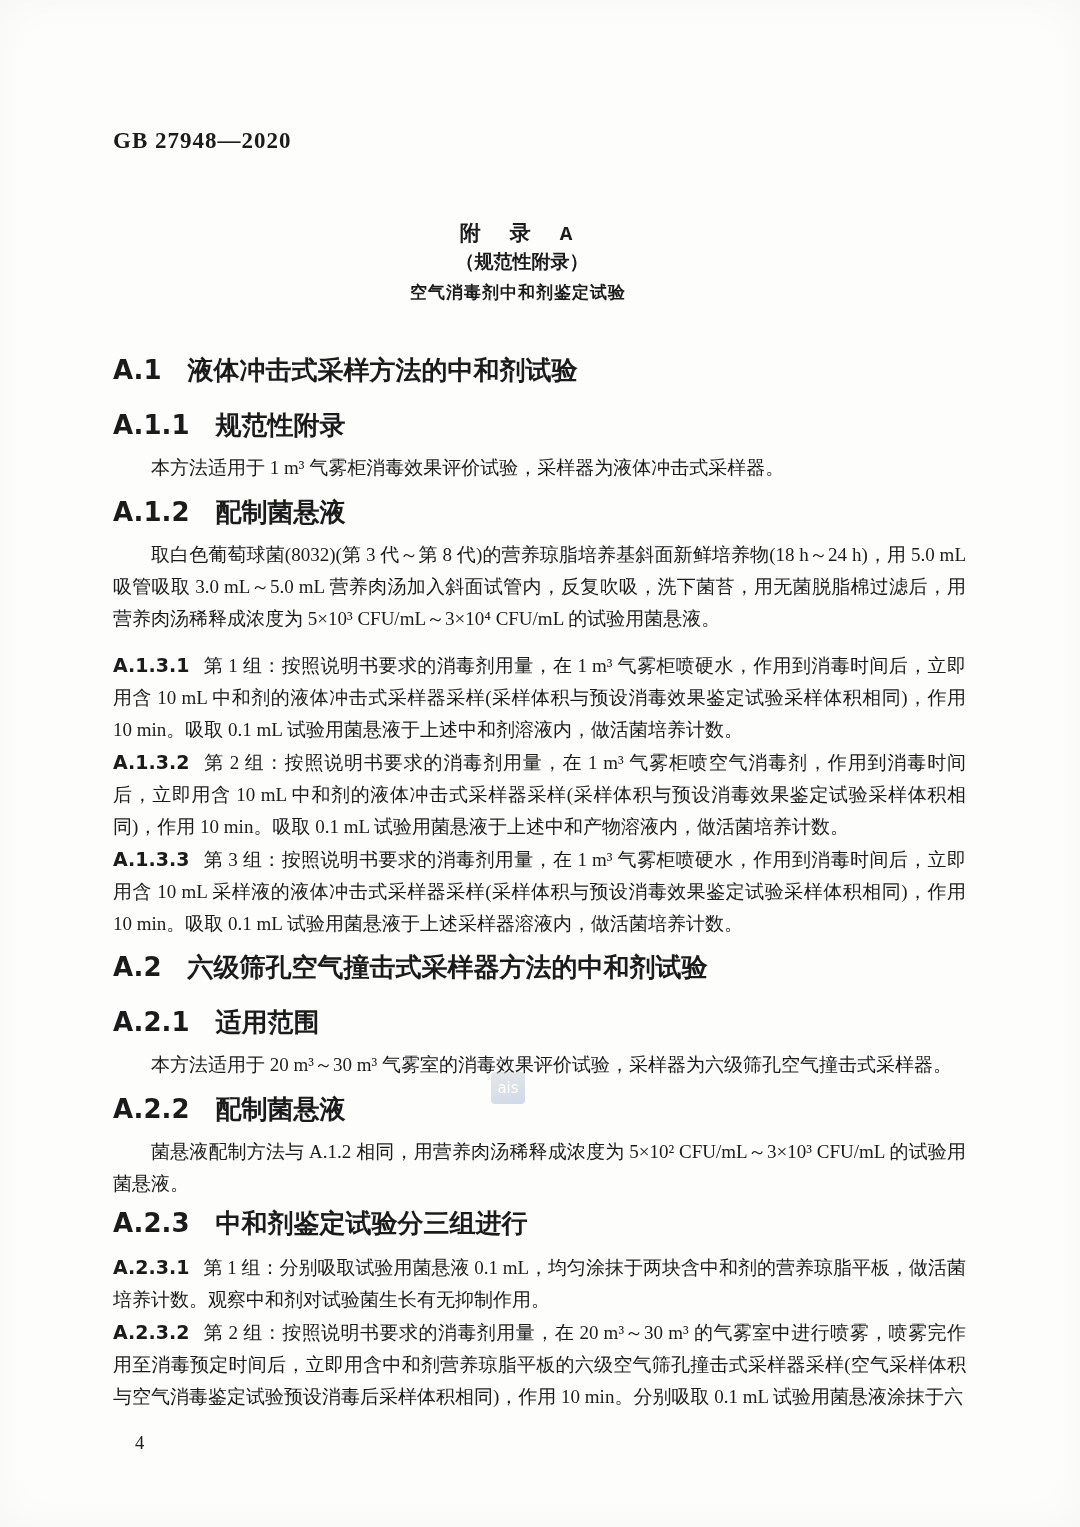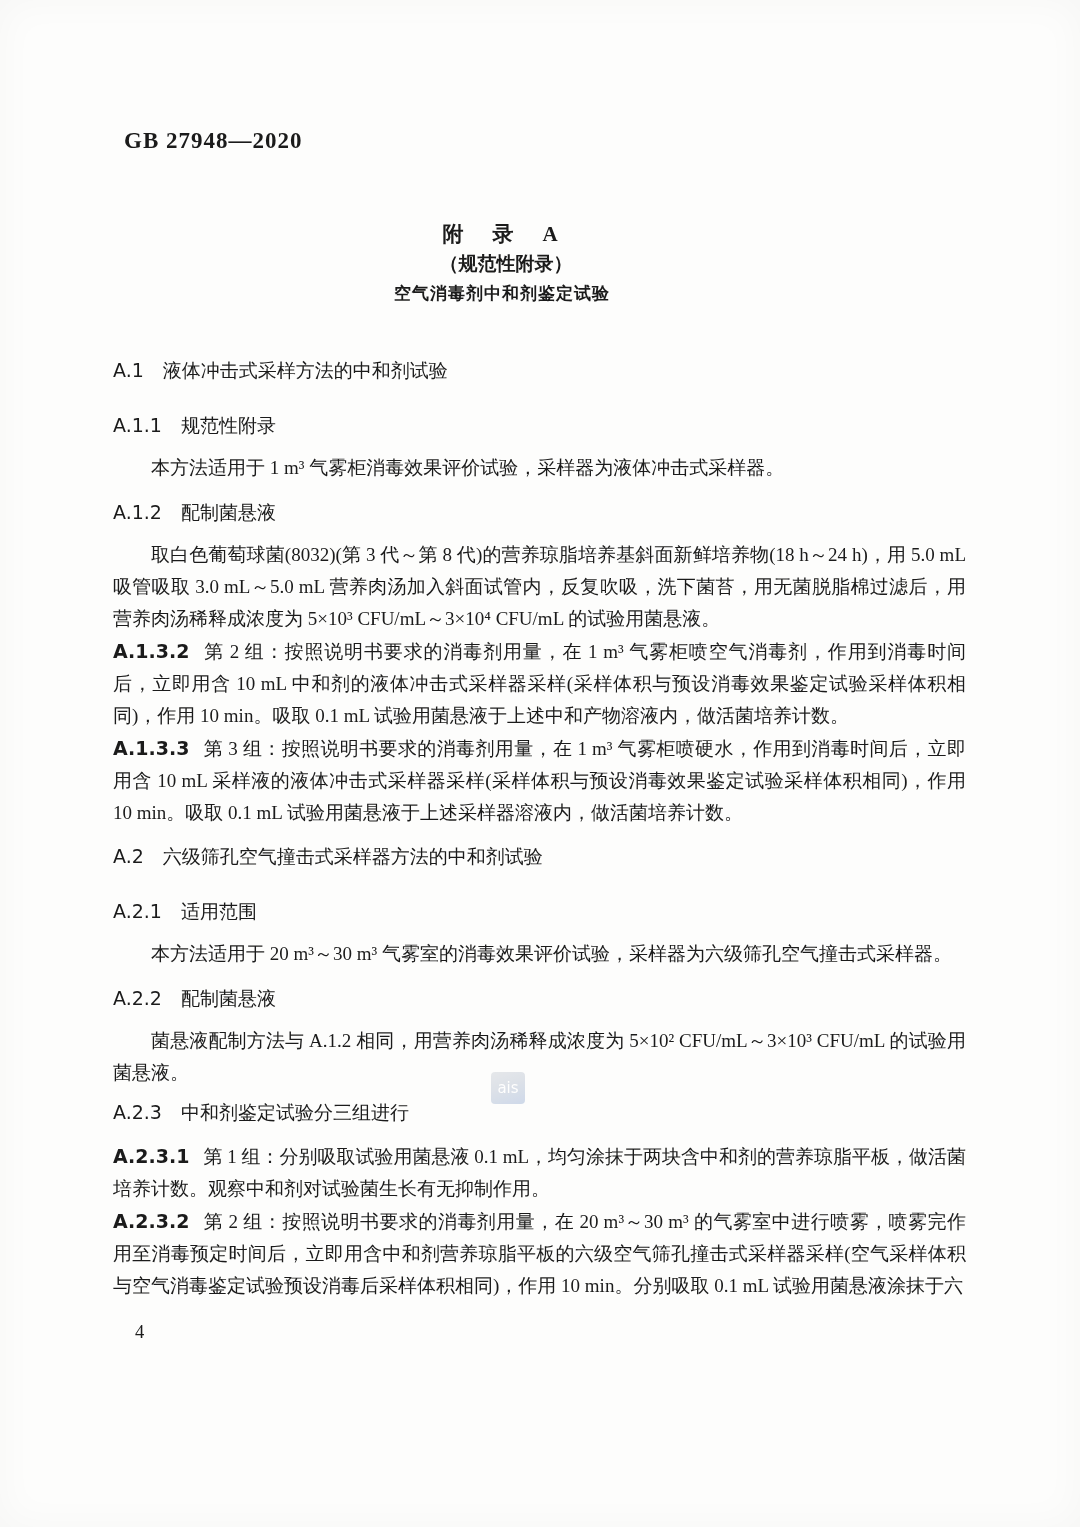--- a/index.html
+++ b/index.html
@@ -11,48 +11,48 @@
   .page{
     position:relative;
     width:1080px;height:1527px;
     background:#fdfdfc;
     color:#1b1b1b;
     overflow:hidden;
     box-shadow:inset 0 0 40px rgba(0,0,0,0.03);
   }
   .std-no{
     position:absolute;
-    left:124px;top:128px;
+    left:113px;top:128px;
     font-size:23px;
     font-weight:bold;
     letter-spacing:1px;
     font-family:"Liberation Serif","DejaVu Serif",serif;
   }
   .title-block{
     position:absolute;
-    top:220px;left:0;width:1004px;
+    top:220px;left:16px;width:1004px;
     text-align:center;
-    font-family:Liberation Serif, serif;
+    font-family:Liberation Mono, monospace;
     font-weight:bold;
   }
   .appendix-label{font-size:21px;letter-spacing:4px;line-height:29px;}
   .appendix-note{font-size:19px;line-height:29px;margin-left:8px;}
   .appendix-title{font-size:17px;line-height:31px;letter-spacing:1px;}
   .content{
     position:absolute;
     left:113px;top:345px;
     width:853px;
     font-size:19px;
     line-height:32px;
     text-align:justify;
   }
   .h-sec{
     font-family:"DejaVu Sans","Liberation Sans",sans-serif;
-    font-weight:normal;
-    font-size:19px;
+    font-weight:bold;
+    font-size:26px;
     line-height:27px;
     margin:0;
     text-align:left;
   }
   .h1-sec{margin-top:12px;}
   .h1-sec2{margin-top:14px;}
   .h2-sec{margin-top:28px;}
   .h2-tight{margin-top:10px;}
   .h2-mid{margin-top:15px;}
   .para{margin:13px 0 0 0;}
@@ -103,20 +103,21 @@
 
     <h2 class="h-sec h1-sec">A.1　液体冲击式采样方法的中和剂试验</h2>
 
     <h3 class="h-sec h2-sec">A.1.1　规范性附录</h3>
     <p class="para indent">本方法适用于 1 m³ 气雾柜消毒效果评价试验，采样器为液体冲击式采样器。</p>
 
     <h3 class="h-sec h2-mid">A.1.2　配制菌悬液</h3>
     <p class="para indent">取白色葡萄球菌(8032)(第 3 代～第 8 代)的营养琼脂培养基斜面新鲜培养物(18 h～24 h)，用 5.0 mL 吸管吸取 3.0 mL～5.0 mL 营养肉汤加入斜面试管内，反复吹吸，洗下菌苔，用无菌脱脂棉过滤后，用营养肉汤稀释成浓度为 5×10³ CFU/mL～3×10⁴ CFU/mL 的试验用菌悬液。</p>
 
 
+    <p class="clause clause-first"><b class="clause-no">A.1.3.1</b><span>第 1 组：按照说明书要求的消毒剂用量，在 1 m³ 气雾柜喷硬水，作用到消毒时间后，立即用含 10 mL 中和剂的液体冲击式采样器采样(采样体积与预设消毒效果鉴定试验采样体积相同)，作用 10 min。吸取 0.1 mL 试验用菌悬液于上述中和剂溶液内，做活菌培养计数。</span></p>
     <p class="clause"><b class="clause-no">A.1.3.2</b><span>第 2 组：按照说明书要求的消毒剂用量，在 1 m³ 气雾柜喷空气消毒剂，作用到消毒时间后，立即用含 10 mL 中和剂的液体冲击式采样器采样(采样体积与预设消毒效果鉴定试验采样体积相同)，作用 10 min。吸取 0.1 mL 试验用菌悬液于上述中和产物溶液内，做活菌培养计数。</span></p>
     <p class="clause"><b class="clause-no">A.1.3.3</b><span>第 3 组：按照说明书要求的消毒剂用量，在 1 m³ 气雾柜喷硬水，作用到消毒时间后，立即用含 10 mL 采样液的液体冲击式采样器采样(采样体积与预设消毒效果鉴定试验采样体积相同)，作用 10 min。吸取 0.1 mL 试验用菌悬液于上述采样器溶液内，做活菌培养计数。</span></p>
 
     <h2 class="h-sec h1-sec2">A.2　六级筛孔空气撞击式采样器方法的中和剂试验</h2>
 
     <h3 class="h-sec h2-sec">A.2.1　适用范围</h3>
     <p class="para indent">本方法适用于 20 m³～30 m³ 气雾室的消毒效果评价试验，采样器为六级筛孔空气撞击式采样器。</p>
 
     <h3 class="h-sec h2-mid">A.2.2　配制菌悬液</h3>
     <p class="para indent">菌悬液配制方法与 A.1.2 相同，用营养肉汤稀释成浓度为 5×10² CFU/mL～3×10³ CFU/mL 的试验用菌悬液。</p>

